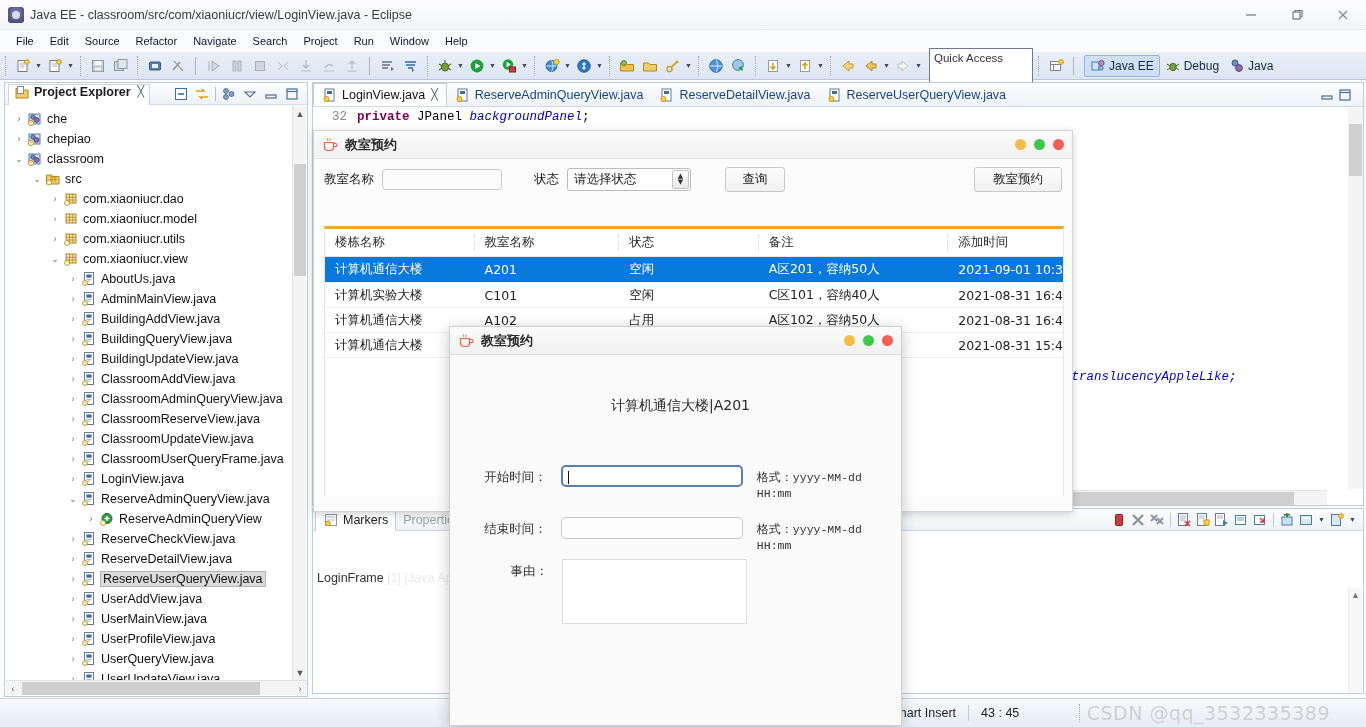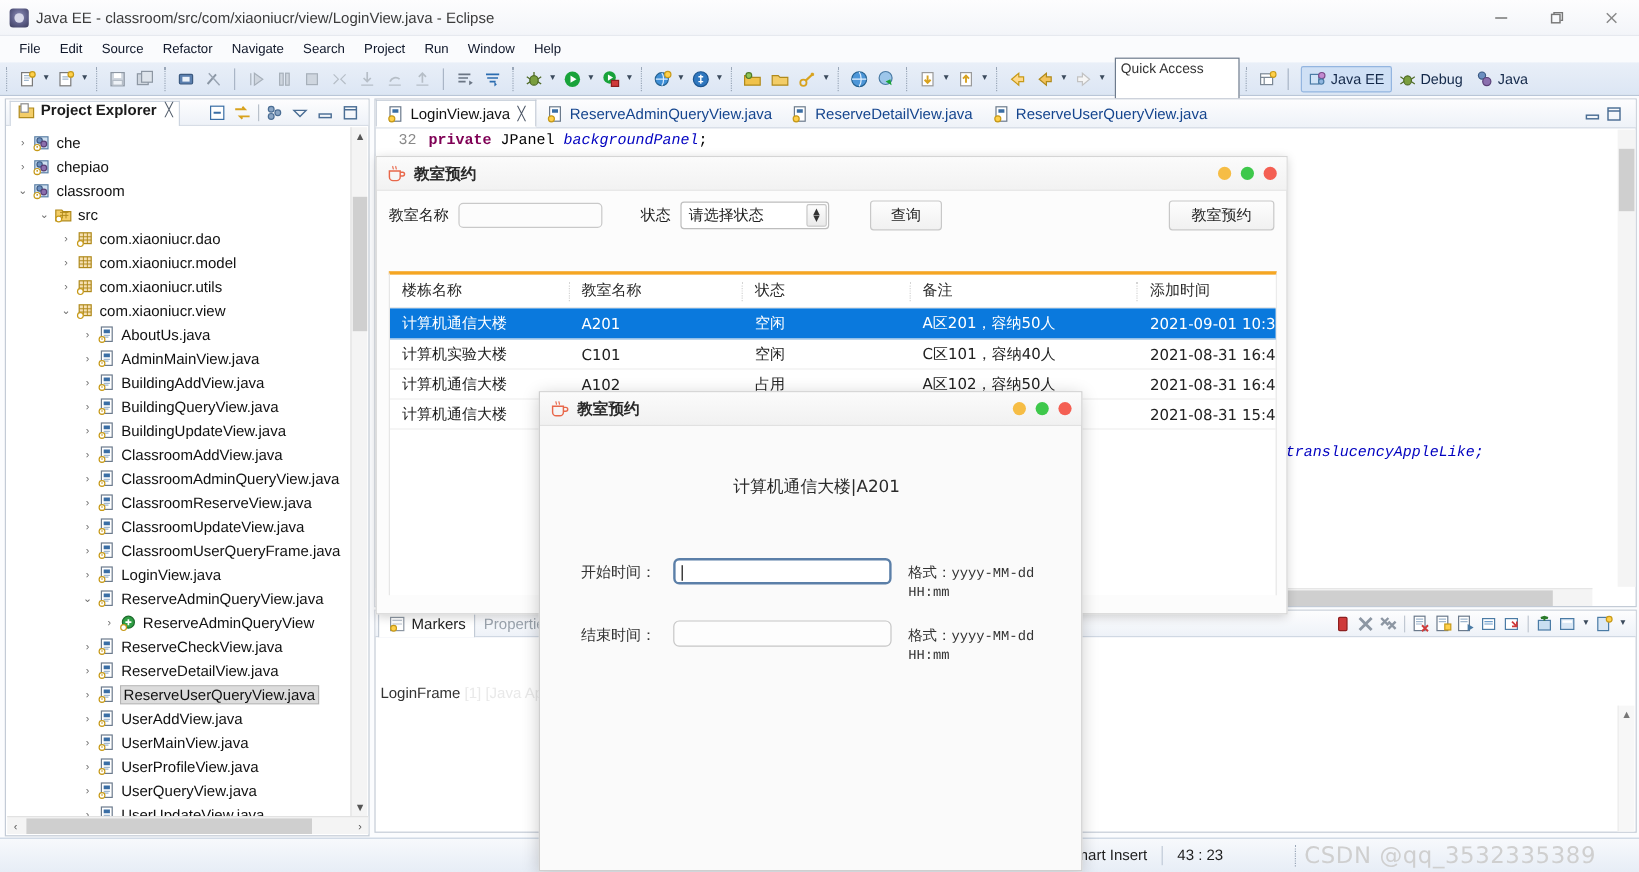--- a/index.html
+++ b/index.html
@@ -1048,21 +1048,21 @@
       <div style="position:absolute;right:1px;top:56px;width:14px;bottom:0;background:#f7f7f7;border-left:1px solid #ececec">
         <div style="text-align:center;font-size:9px;color:#777;padding-top:2px">▲</div>
       </div>
     </div>
   </div>
 
   <div class="status">
     <div style="width:888px"></div>
     <div>Smart Insert</div>
     <div class="sep"></div>
-    <div>43 : 23</div>
+    <div>43 : 45</div>
     <div style="margin-left:60px;border-left:1px dotted #9aa7b8;height:18px"></div>
     <div class="watermark">CSDN @qq_3532335389</div>
   </div>
 
   <div class="swin">
     <div class="swin-bar">
       <svg class="cupicon" viewBox="0 0 17 16">
         <path d="M2.5 5.5h9v5a3 3 0 01-3 3h-3a3 3 0 01-3-3z" fill="none" stroke="#e8674a" stroke-width="1.2"></path>
         <path d="M11.5 6.5h2a1.6 1.6 0 010 3.2h-2" fill="none" stroke="#e8674a" stroke-width="1.2"></path>
         <path d="M5.5 1.5c-.8 1 .8 1.6 0 2.6M8 1.5c-.8 1 .8 1.6 0 2.6" fill="none" stroke="#e8674a" stroke-width="1"></path>
@@ -1159,16 +1159,20 @@
     </div>
 
     <div class="frow" style="left:10px;top:190px;">
       <span class="flabel">结束时间：</span>
       <div class="ftext blur"></div>
       <span class="fhint">
         <span>格式：</span><span class="mono">yyyy-MM-dd HH:mm</span>
       </span>
     </div>
 
+    <div class="frow" style="left:10px;top:232px;">
+      <span class="flabel">事由：</span>
+      <div class="fta"></div>
+    </div>
 
   </div>
 
 </div>
 
 </body></html>

